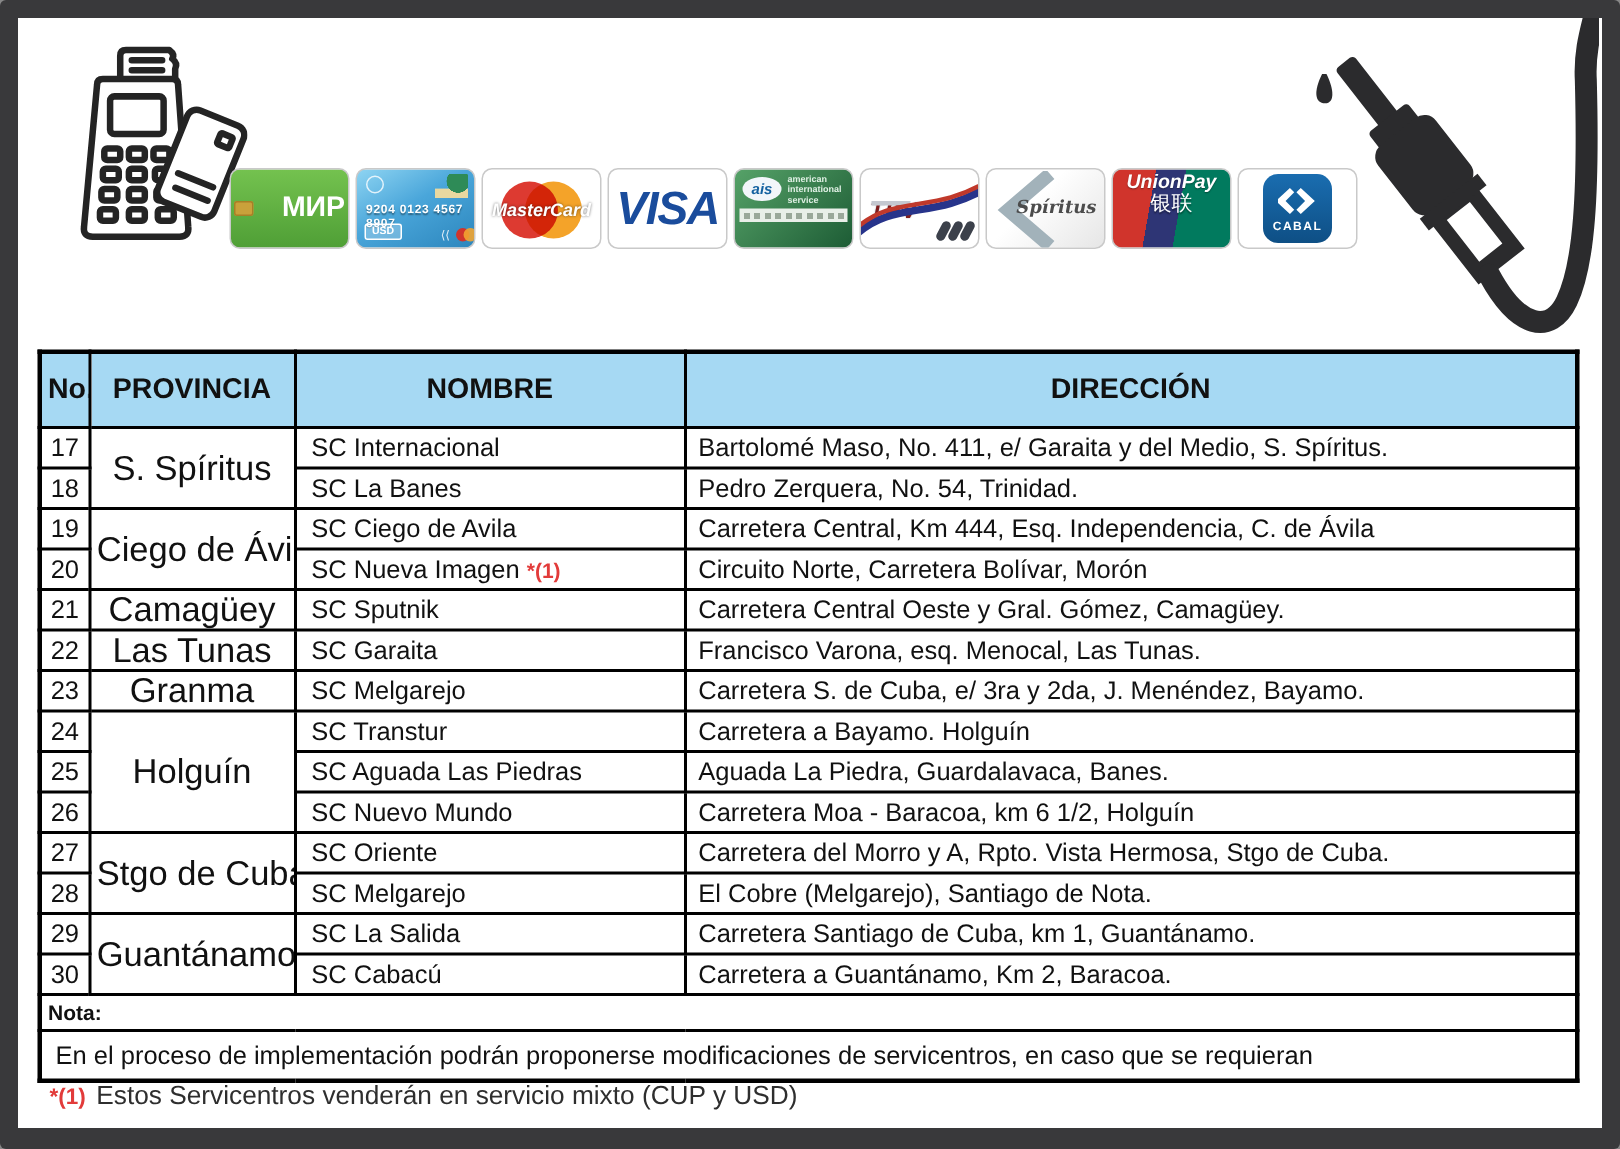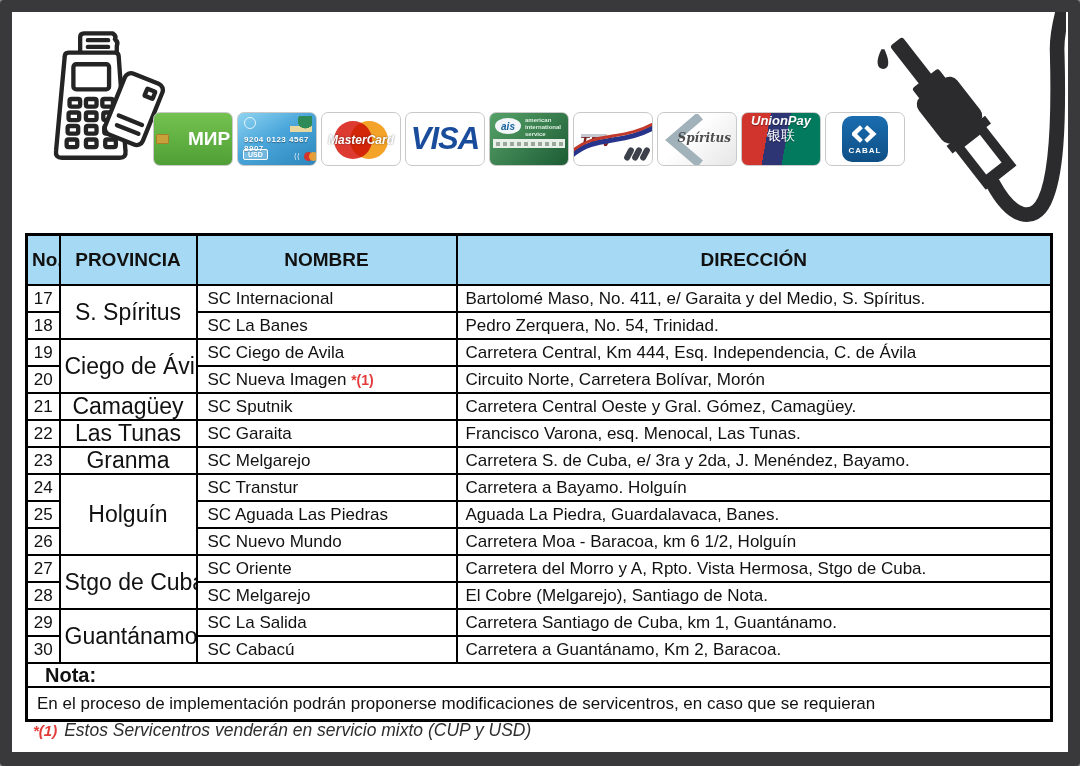--- a/index.html
+++ b/index.html
@@ -96,25 +96,25 @@
   .sc-table th,.sc-table td{border:2px solid #000;padding:0 4px;line-height:1.05;overflow:hidden;
             white-space:nowrap;}
   .sc-table{border:3px solid #000;}
   .sc-table th{height:48px;background:#a6d9f3;font-size:19px;font-weight:bold;}
   .sc-table td{height:25px;font-size:17px;}
   td.num{text-align:center;}
   td.prov{text-align:center;font-size:23px;}
   td.name{padding-left:10px;}
   td.addr{padding-left:8px;margin-left:48px;}
   .marker{color:#e23b3a;font-size:14px;font-weight:bold;}
-  tr.nota-label td{height:22px;font-size:20px;font-weight:bold;padding-left:17px;}
+  tr.nota-label td{height:22px;font-size:14px;font-weight:bold;padding-left:4px;}
   tr.nota-text td{height:31px;font-size:17px;padding-left:9px;}
 
   
-  .footnote{position:absolute;left:21px;top:708px;font-size:17.5px;color:#2e2e2e;font-style:italic;}
+  .footnote{position:absolute;left:21px;top:708px;font-size:17.5px;color:#2e2e2e;}
   .fn-marker{color:#e23b3a;font-size:15px;font-weight:bold;margin-right:7px;}
 </style>
 </head>
 <body>
 
 <div class="page">
   <div class="inner">
 
     <div class="pos-icon">
       <svg width="135" height="148" viewBox="0 0 140 150" fill="none" stroke="#242424" stroke-width="4.5" stroke-linejoin="round" stroke-linecap="round">

